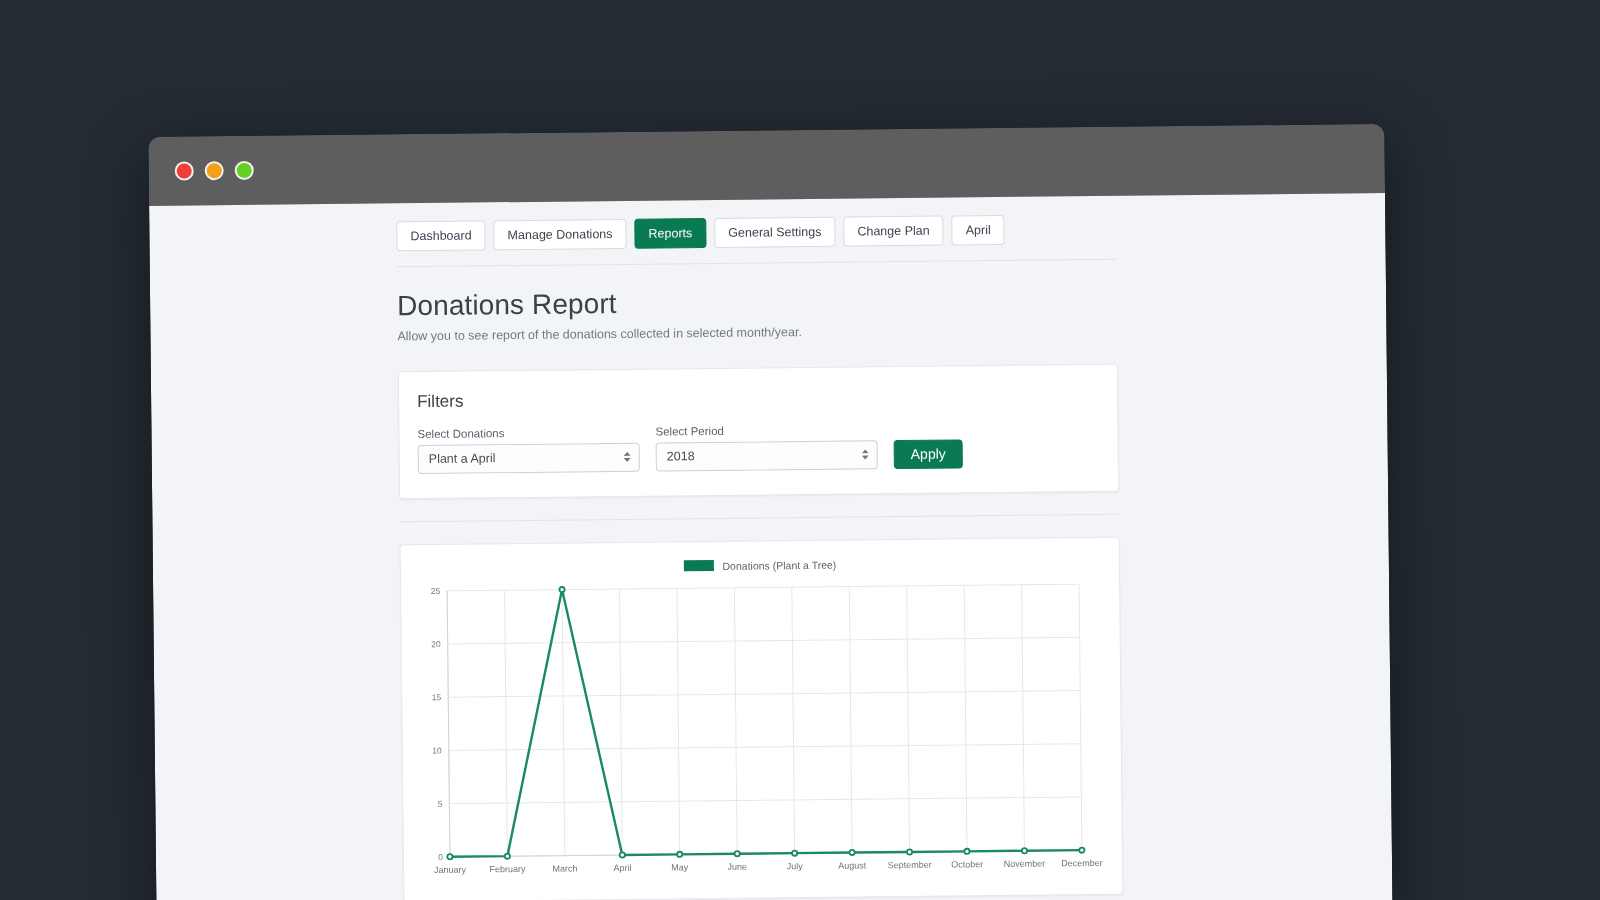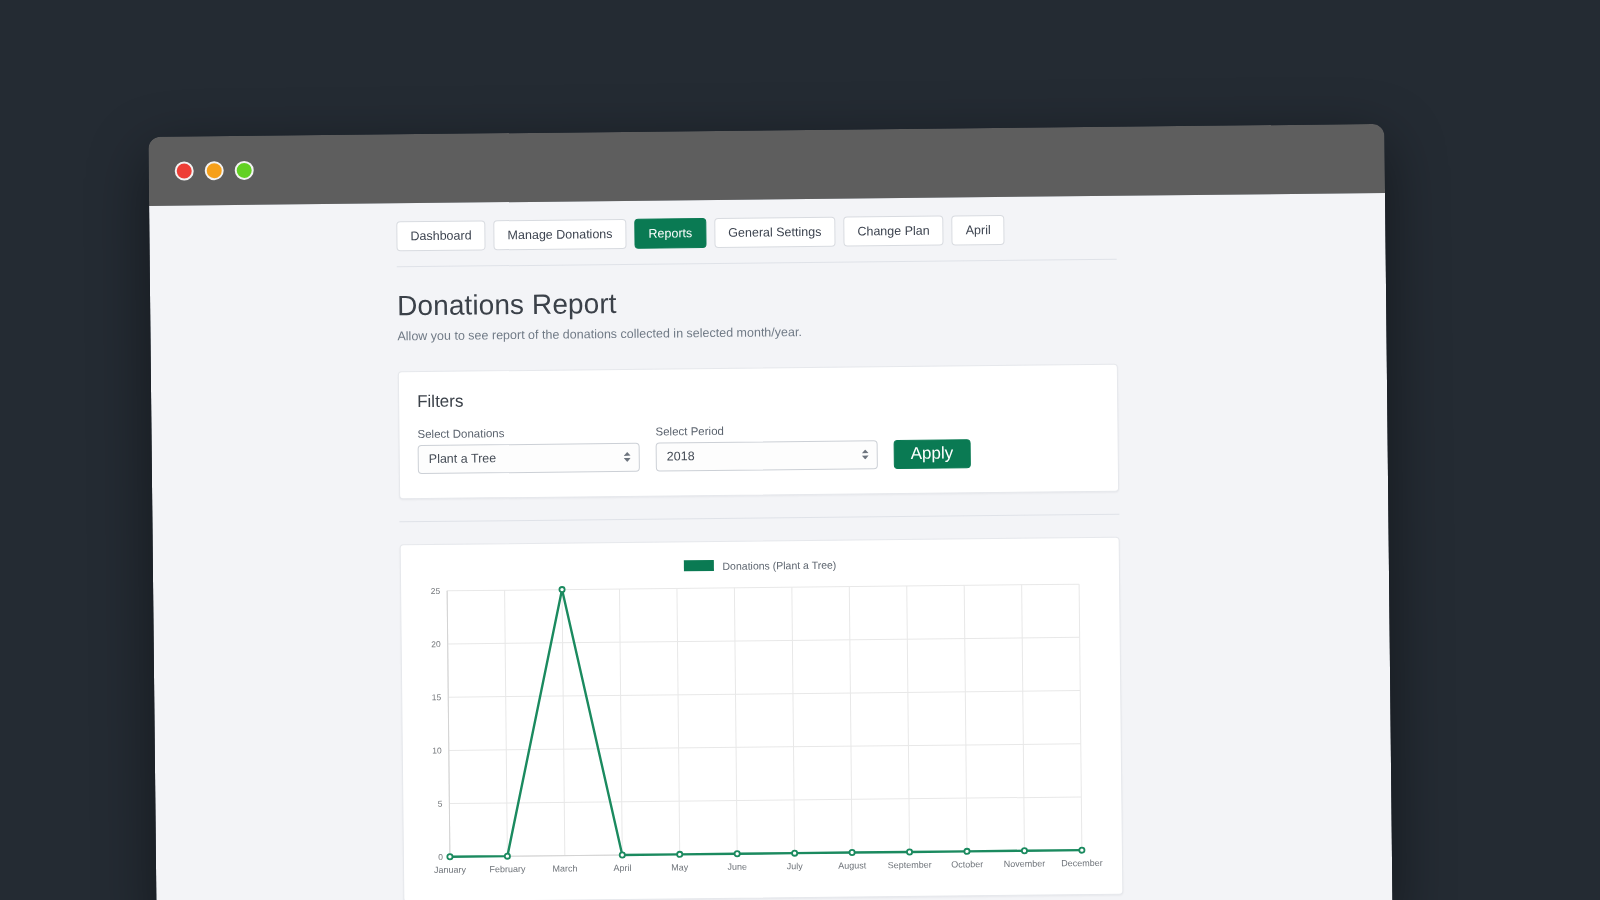--- a/index.html
+++ b/index.html
@@ -158,21 +158,21 @@
     line-height: 0;
   }
   .stepper svg { display: block; }
 
   #apply-button {
     height: 29px;
     background: #0a7a53;
     border: 1px solid #0a7a53;
     border-radius: 4px;
     color: #ffffff;
-    font-size: 17px;
+    font-size: 14px;
     padding: 0 16px;
     cursor: pointer;
     font-family: "Liberation Sans", sans-serif;
   }
 
   #section-divider {
     border-top: 1px solid #dfe2e8;
     margin: 22px 0 0 0;
   }
 
@@ -242,21 +242,21 @@
         <p id="page-subtitle">Allow you to see report of the donations collected in selected month/year.</p>
       </div>
 
       <section class="card" id="filters-card">
         <h2 id="filters-title">Filters</h2>
         <div id="filters-row">
 
           <div class="field">
             <span class="field-label">Select Donations</span>
             <div class="select-box">
-              <span>Plant a Tree</span>
+              <span>Plant a April</span>
               <span class="stepper">
                 <svg width="7" height="4" viewBox="0 0 7 4">
                     <path d="M3.5 0 L7 4 L0 4 Z" fill="#6d747e"></path>
                   </svg>
                 <svg width="7" height="4" viewBox="0 0 7 4">
                     <path d="M3.5 4 L0 0 L7 0 Z" fill="#6d747e"></path>
                   </svg>
               </span>
             </div>
           </div>

